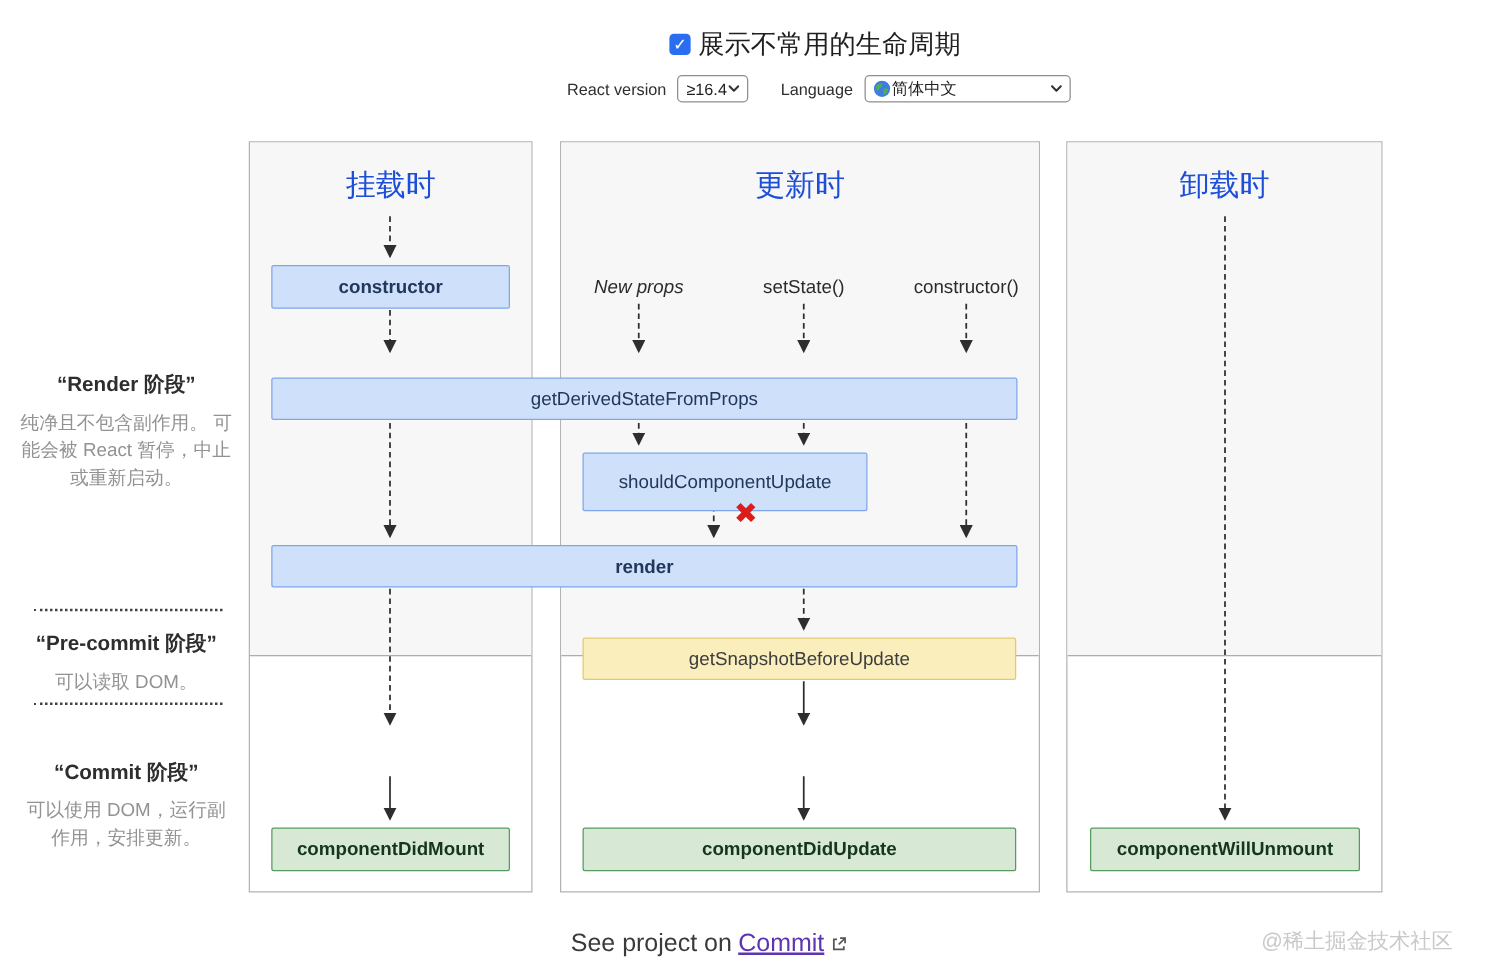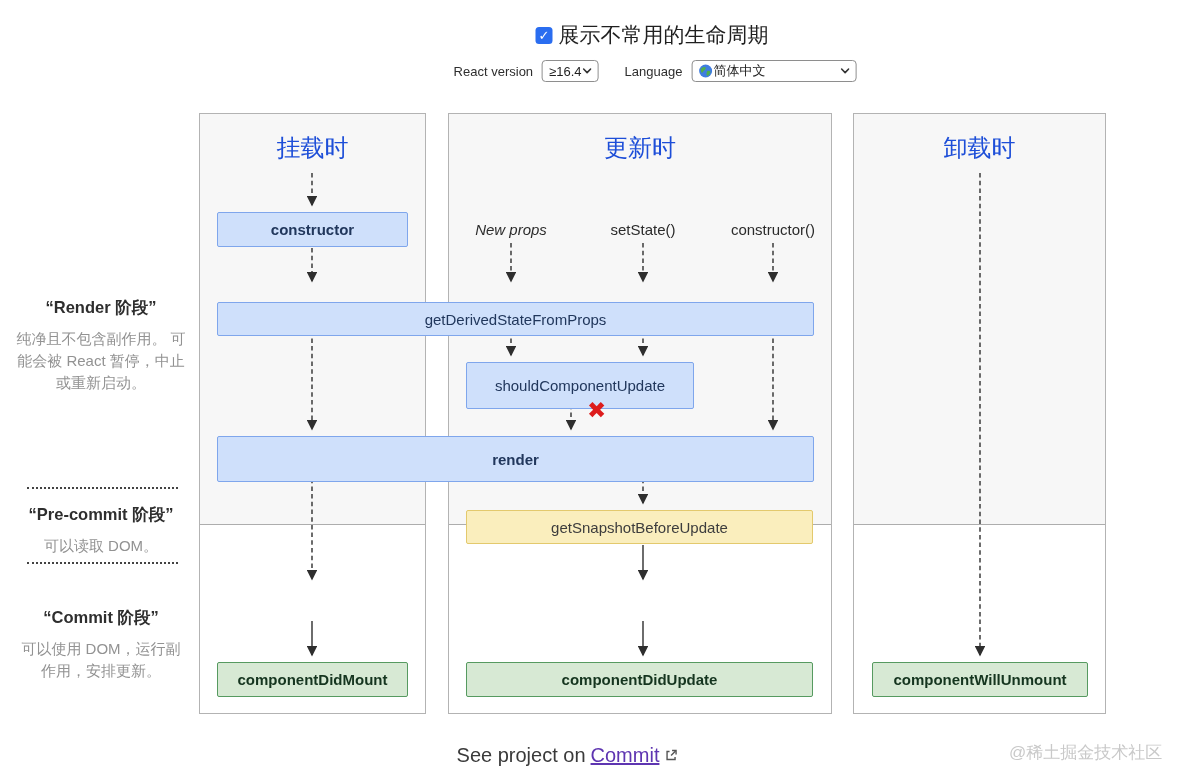--- a/index.html
+++ b/index.html
@@ -165,21 +165,21 @@
 
       <path d="M980 173 V655" stroke-dasharray="4.5 3.2" marker-end="url(#ah)"></path>
     </g>
   </svg>
 
   <div class="cancel-x">✖</div>
 
   <div class="box blue bold" style="left:217px; top:212px; width:191px; height:35px;">constructor</div>
   <div class="box blue" style="left:217px; top:288px; width:597px; height:34px;margin-top:14px;">getDerivedStateFromProps</div>
   <div class="box blue" style="left:466px; top:362px; width:228px; height:47px;">shouldComponentUpdate</div>
-  <div class="box blue bold" style="left:217px; top:436px; width:597px; height:46px;">render</div>
+  <div class="box blue bold" style="left:217px; top:436px; width:597px; height:34px;">render</div>
   <div class="box yellow" style="left:466px; top:510px; width:347px; height:34px;">getSnapshotBeforeUpdate</div>
   <div class="box green bold" style="left:217px; top:662px; width:191px; height:35px;">componentDidMount</div>
   <div class="box green bold" style="left:466px; top:662px; width:347px; height:35px;">componentDidUpdate</div>
   <div class="box green bold" style="left:872px; top:662px; width:216px; height:35px;">componentWillUnmount</div>
 
   <div class="footer">
     <span>See project on</span>
     <span class="gh-link">Commit</span>
     <span style="display:flex;">
       <svg width="13" height="13" viewBox="0 0 13 13">

